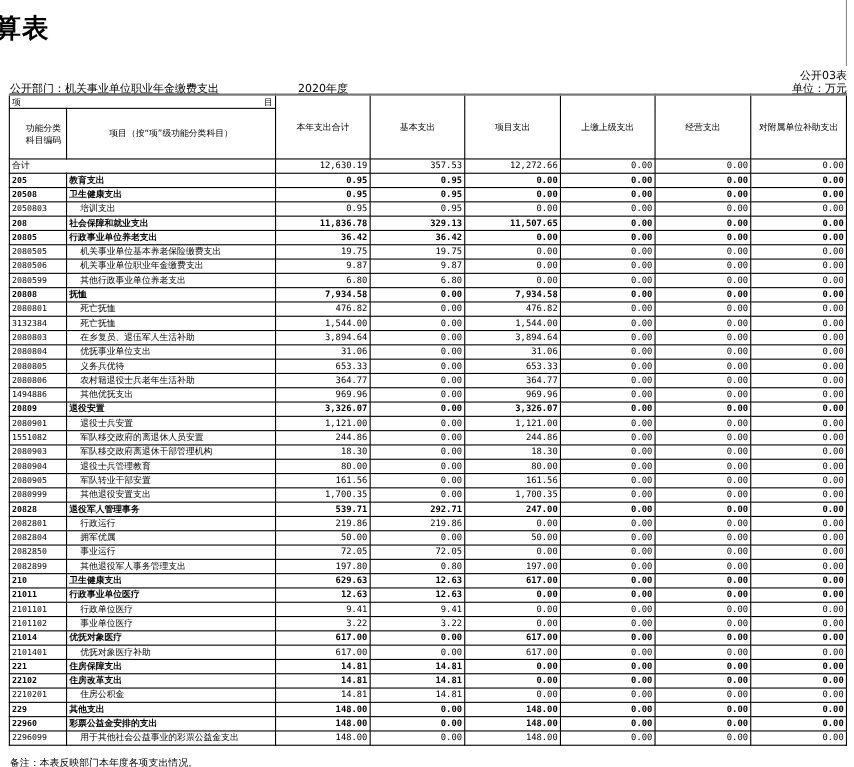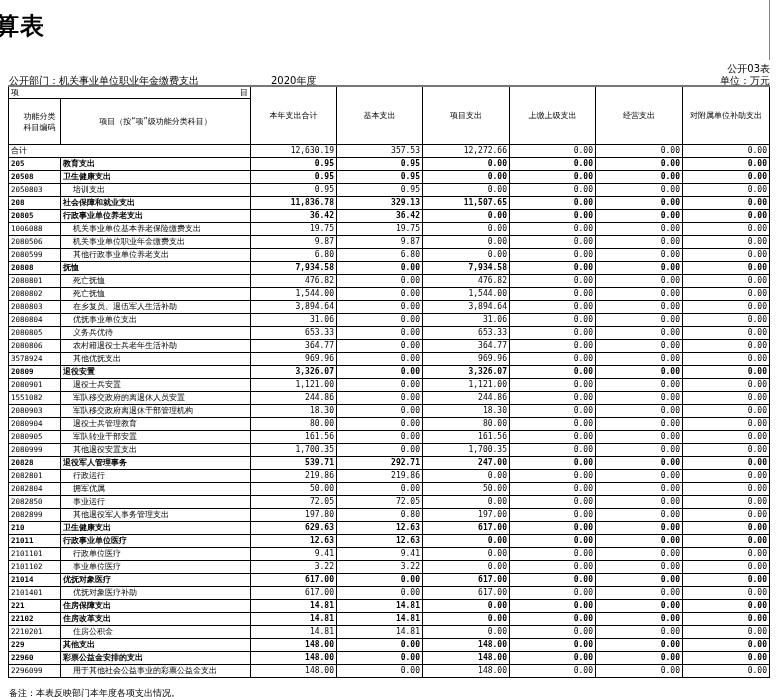--- a/index.html
+++ b/index.html
@@ -118,21 +118,21 @@
         <td class="code">20805</td>
         <td class="">行政事业单位养老支出</td>
         <td class="num">36.42</td>
         <td class="num">36.42</td>
         <td class="num">0.00</td>
         <td class="num">0.00</td>
         <td class="num">0.00</td>
         <td class="num">0.00</td>
       </tr>
       <tr>
-        <td class="code">1006088</td>
+        <td class="code">2080505</td>
         <td class="l2">机关事业单位基本养老保险缴费支出</td>
         <td class="num">19.75</td>
         <td class="num">19.75</td>
         <td class="num">0.00</td>
         <td class="num">0.00</td>
         <td class="num">0.00</td>
         <td class="num">0.00</td>
       </tr>
       <tr>
         <td class="code">2080506</td>
@@ -168,21 +168,21 @@
         <td class="code">2080801</td>
         <td class="l2">死亡抚恤</td>
         <td class="num">476.82</td>
         <td class="num">0.00</td>
         <td class="num">476.82</td>
         <td class="num">0.00</td>
         <td class="num">0.00</td>
         <td class="num">0.00</td>
       </tr>
       <tr>
-        <td class="code">2080802</td>
+        <td class="code">3132384</td>
         <td class="l2">死亡抚恤</td>
         <td class="num">1,544.00</td>
         <td class="num">0.00</td>
         <td class="num">1,544.00</td>
         <td class="num">0.00</td>
         <td class="num">0.00</td>
         <td class="num">0.00</td>
       </tr>
       <tr>
         <td class="code">2080803</td>
@@ -218,21 +218,21 @@
         <td class="code">2080806</td>
         <td class="l2">农村籍退役士兵老年生活补助</td>
         <td class="num">364.77</td>
         <td class="num">0.00</td>
         <td class="num">364.77</td>
         <td class="num">0.00</td>
         <td class="num">0.00</td>
         <td class="num">0.00</td>
       </tr>
       <tr>
-        <td class="code">3578924</td>
+        <td class="code">1494886</td>
         <td class="l2">其他优抚支出</td>
         <td class="num">969.96</td>
         <td class="num">0.00</td>
         <td class="num">969.96</td>
         <td class="num">0.00</td>
         <td class="num">0.00</td>
         <td class="num">0.00</td>
       </tr>
       <tr class="b">
         <td class="code">20809</td>

